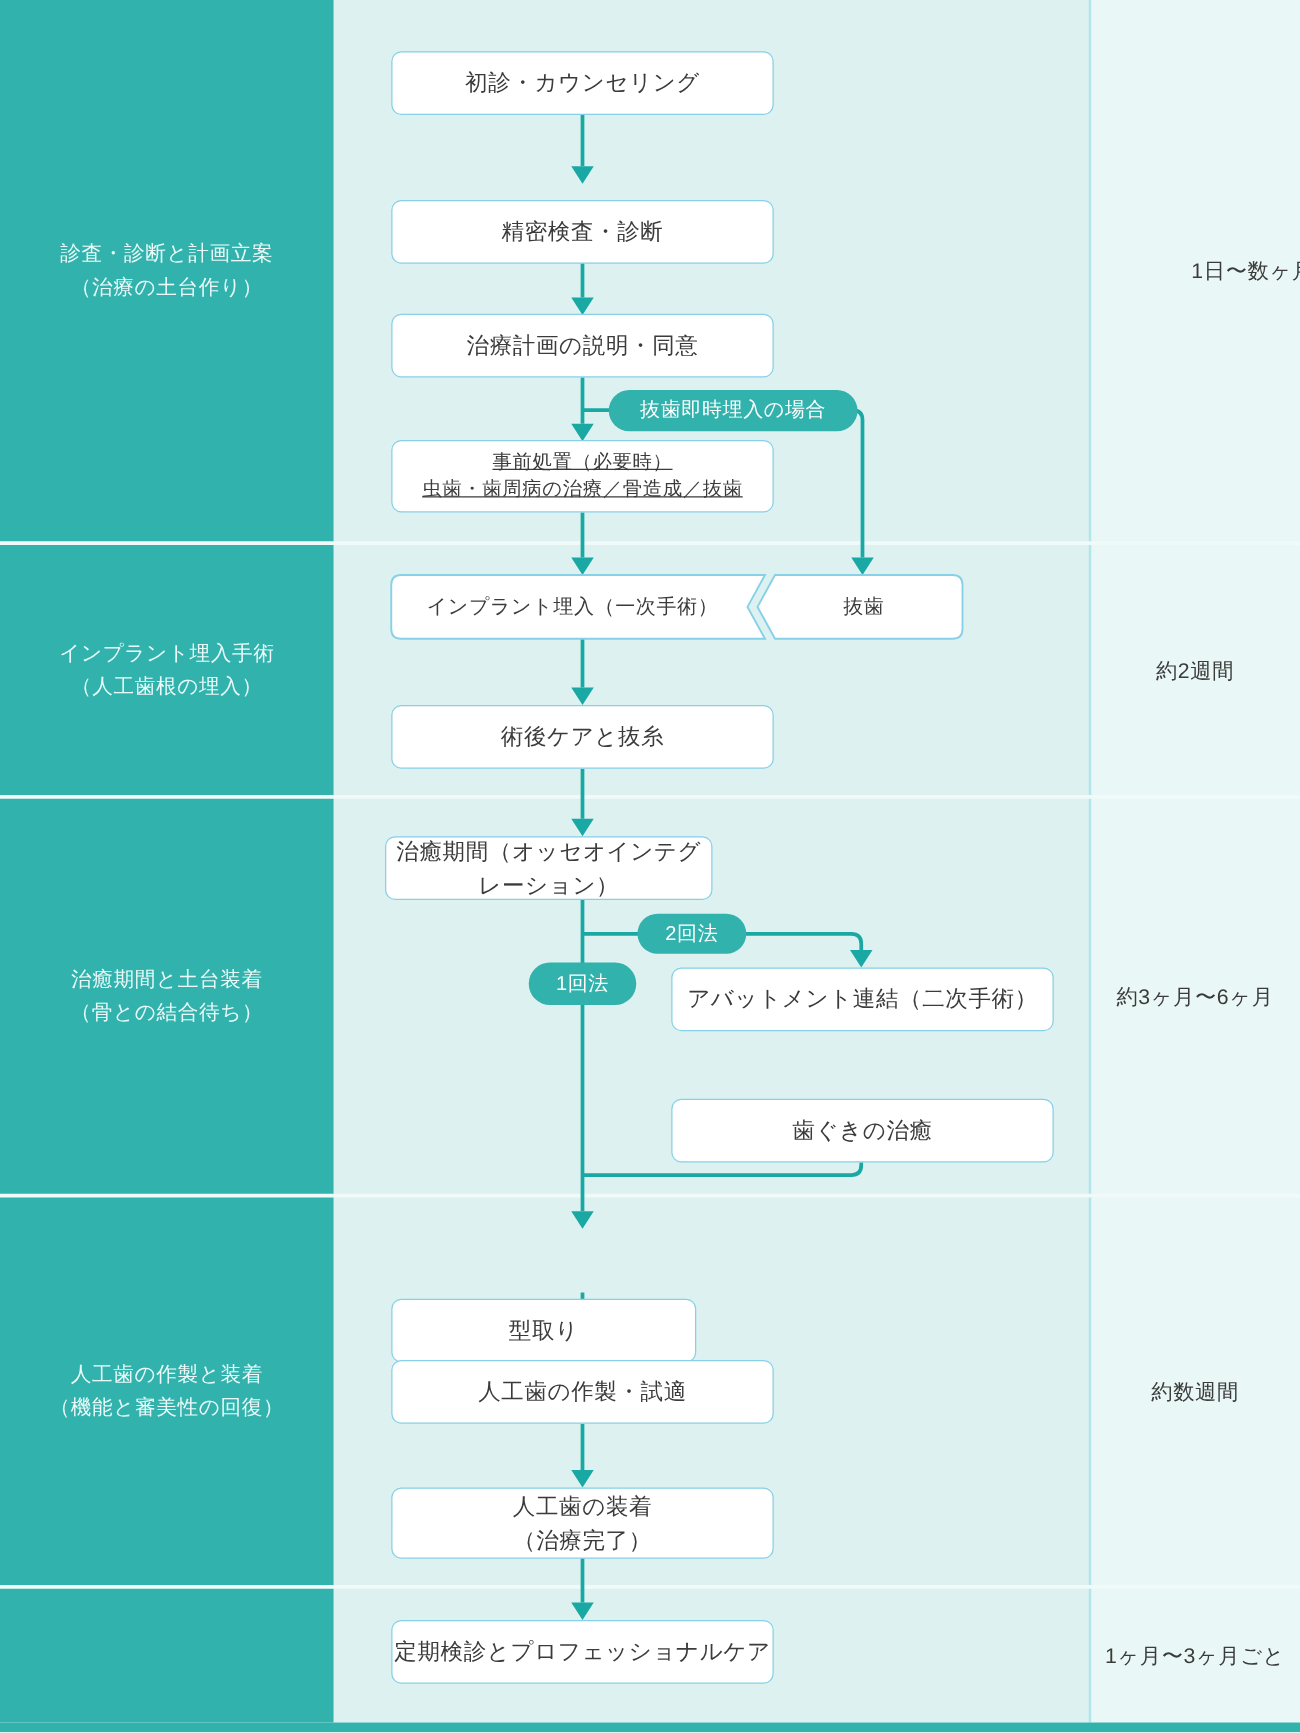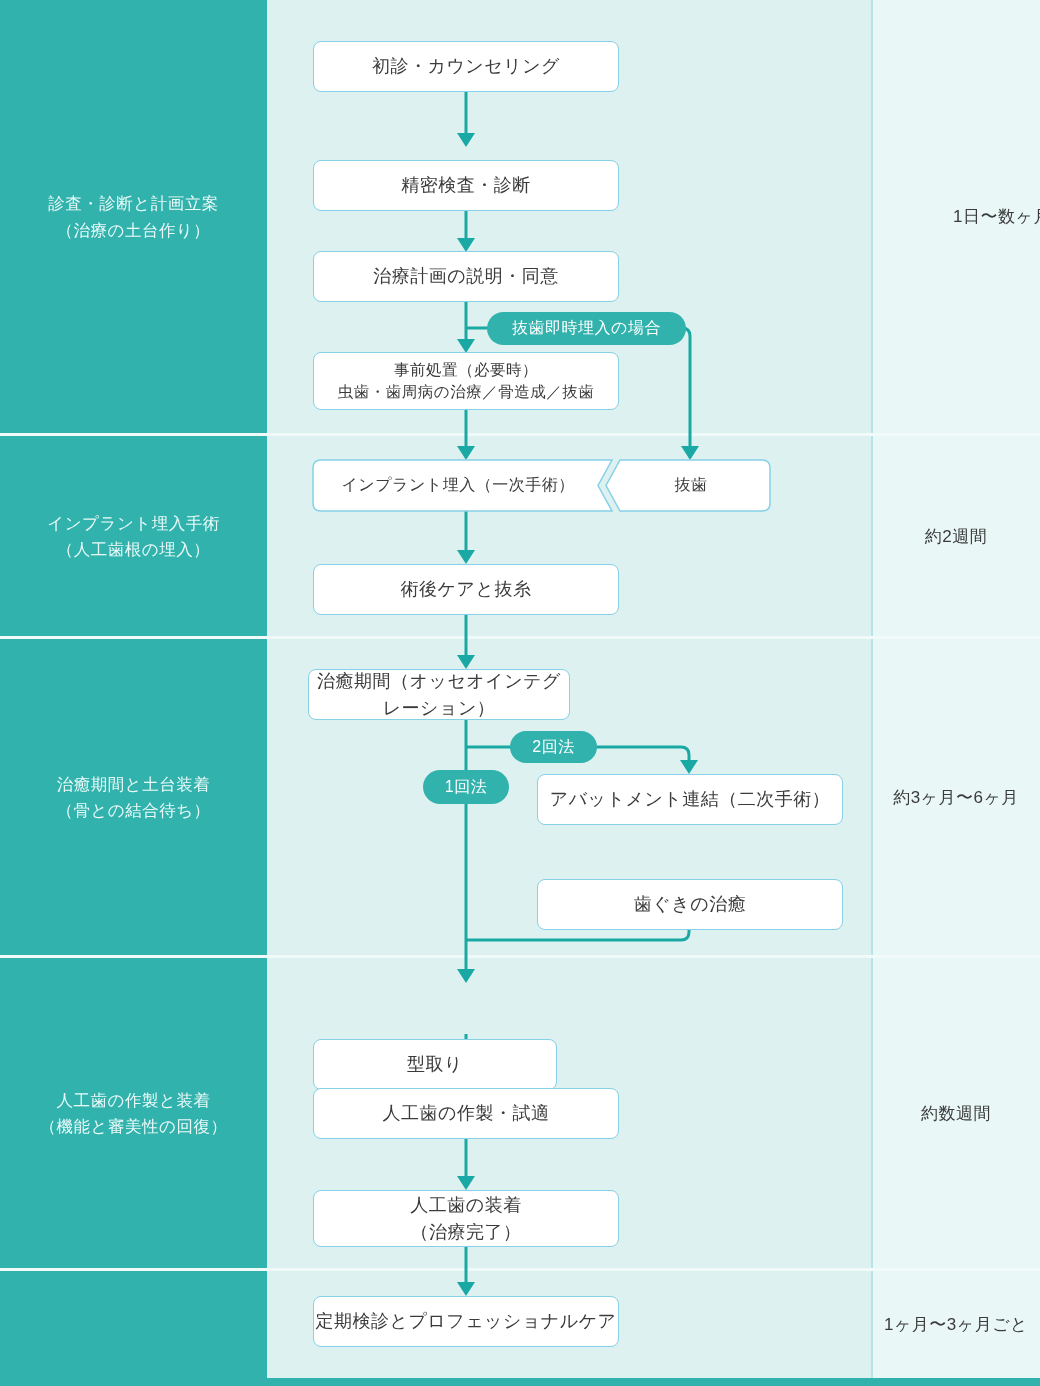--- a/index.html
+++ b/index.html
@@ -110,21 +110,21 @@
 
   <div class="duration" style="top:0;height:433px;padding-left:46px;">1日〜数ヶ月</div>
   <div class="duration" style="top:436px;height:200px;">約2週間</div>
   <div class="duration" style="top:639px;height:316px;">約3ヶ月〜6ヶ月</div>
   <div class="duration" style="top:958px;height:310px;">約数週間</div>
   <div class="duration" style="top:1271px;height:107px;">1ヶ月〜3ヶ月ごと</div>
 
   <div class="node" style="left:313px;top:41px;width:306px;height:51px;">初診・カウンセリング</div>
   <div class="node" style="left:313px;top:146px;width:306px;height:51px;margin-top:14px;">精密検査・診断</div>
   <div class="node" style="left:313px;top:251px;width:306px;height:51px;">治療計画の説明・同意</div>
-  <div class="node" style="left:313px;top:352px;width:306px;height:58px;font-size:15.5px;">事前処置（必要時）
+  <div class="node" style="left:313px;top:352px;width:306px;height:58px;font-size:15.5px;text-decoration:underline;">事前処置（必要時）
 虫歯・歯周病の治療／骨造成／抜歯</div>
   <div class="node-overlay" style="left:313px;top:460px;width:290px;height:51px;">インプラント埋入（一次手術）</div>
   <div class="node-overlay" style="left:612px;top:460px;width:158px;height:51px;">抜歯</div>
   <div class="node" style="left:313px;top:564px;width:306px;height:51px;">術後ケアと抜糸</div>
   <div class="node" style="left:308px;top:669px;width:262px;height:51px;">治癒期間（オッセオインテグレーション）</div>
   <div class="node" style="left:537px;top:774px;width:306px;height:51px;">アバットメント連結（二次手術）</div>
   <div class="node" style="left:537px;top:879px;width:306px;height:51px;">歯ぐきの治癒</div>
   <div class="node" style="left:313px;top:1039px;width:244px;height:51px;">型取り</div>
   <div class="node" style="left:313px;top:1088px;width:306px;height:51px;">人工歯の作製・試適</div>
   <div class="node" style="left:313px;top:1190px;width:306px;height:57px;">人工歯の装着

